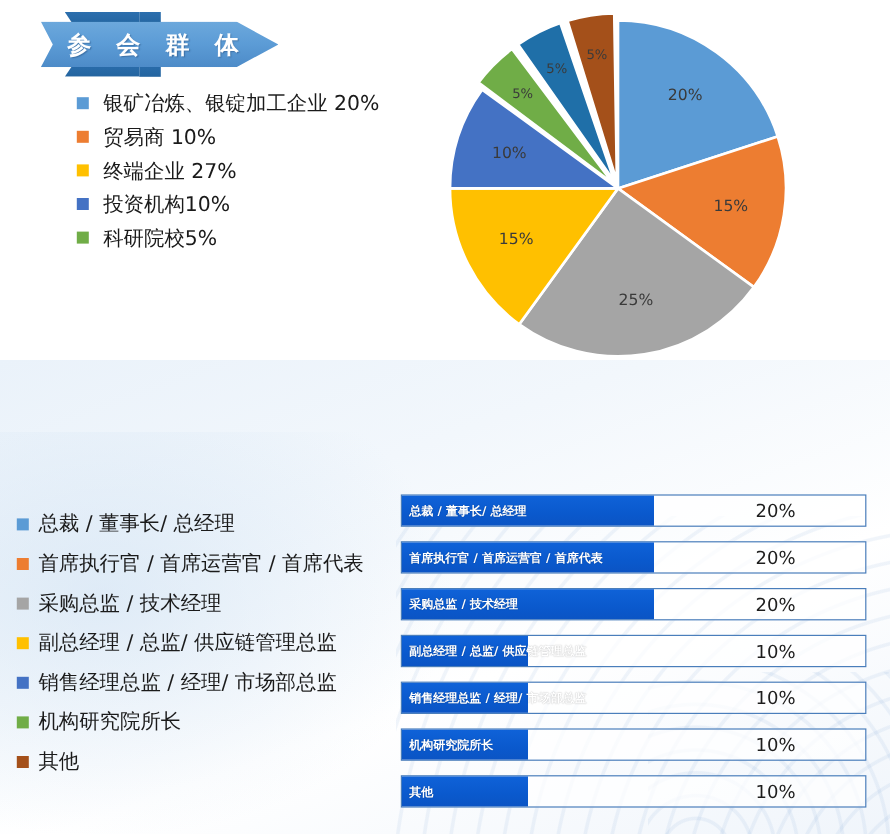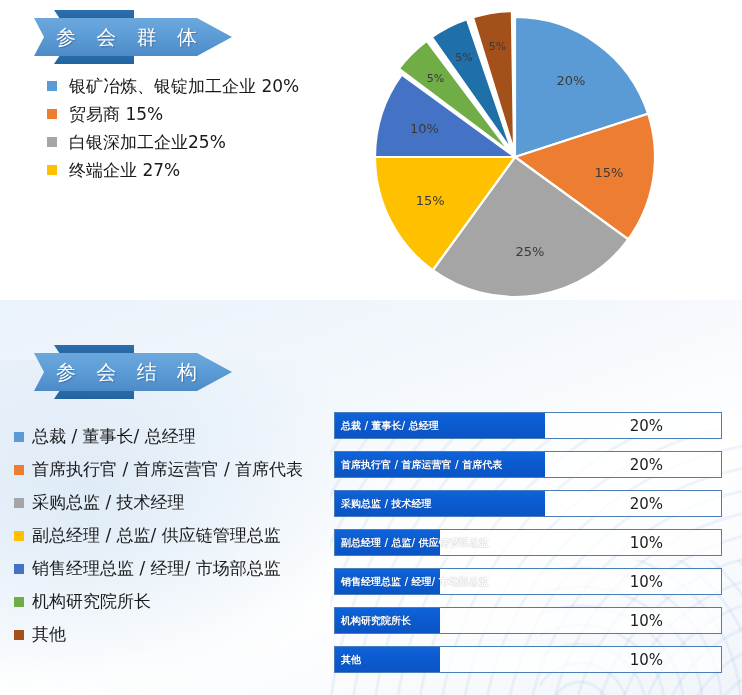--- a/index.html
+++ b/index.html
@@ -113,34 +113,34 @@
     box-shadow: 0 1px 2px rgba(0,0,0,0.18);
   }
   .banner .btitle {
     position: absolute;
     left: 22px; top: 12px;
     width: 150px;
     height: 30px;
     line-height: 30px;
     color: #ffffff;
     font-size: 20px;
-    font-weight: normal;
+    font-weight: bold;
     letter-spacing: 7px;
     font-family: "DejaVu Sans", "Liberation Sans", sans-serif;
     text-shadow: 1px 1px 1px rgba(30,70,120,0.45);
     white-space: nowrap;
   }
 
   #banner-groups { left: 34px; top: 10px; }
   #banner-structure { left: 34px; top: 345px; }
 
   
   #legend-top {
     position: absolute;
-    left: 47px; top: 72px;
+    left: 64px; top: 72px;
     width: 300px;
   }
   .legend-row {
     display: flex;
     align-items: center;
     height: 28px;
   }
   .legend-swatch {
     width: 10px;
     height: 10px;
@@ -261,51 +261,47 @@
     <div class="btitle">参 会 群 体</div>
   </div>
 
   <div id="legend-top">
       <div class="legend-row">
         <span class="legend-swatch" style="background: rgb(91, 155, 213);"></span>
         <span class="legend-label">银矿冶炼、银锭加工企业  20%</span>
       </div>
       <div class="legend-row">
         <span class="legend-swatch" style="background: rgb(237, 125, 49);"></span>
-        <span class="legend-label">贸易商  15%</span>
-      </div>
-      <div class="legend-row">
-        <span class="legend-swatch" style="background: rgb(165, 165, 165);"></span>
-        <span class="legend-label">白银深加工企业25%</span>
+        <span class="legend-label">贸易商  10%</span>
       </div>
       <div class="legend-row">
         <span class="legend-swatch" style="background: rgb(255, 192, 0);"></span>
         <span class="legend-label">终端企业 27%</span>
+      </div>
+      <div class="legend-row">
+        <span class="legend-swatch" style="background: rgb(68, 114, 196);"></span>
+        <span class="legend-label">投资机构10%</span>
+      </div>
+      <div class="legend-row">
+        <span class="legend-swatch" style="background: rgb(112, 173, 71);"></span>
+        <span class="legend-label">科研院校5%</span>
       </div>
     </div>
 
   <div id="pie-chart"><svg width="330" height="320" viewBox="0 0 330 320">
         <path d="M 160 157 L 160 17 A 140 140 0 0 1 293.1479122813215 113.73762078750737 Z" fill="#5B9BD5" stroke="#ffffff" stroke-width="2.2"></path>
         <path d="M 160 157 L 293.1479122813215 113.73762078750737 A 140 140 0 0 1 273.26237921249265 239.28993532094626 Z" fill="#ED7D31" stroke="#ffffff" stroke-width="2.2"></path>
         <path d="M 160 157 L 273.26237921249265 239.2899353209462 A 140 140 0 0 1 77.71006467905377 270.26237921249265 Z" fill="#A5A5A5" stroke="#ffffff" stroke-width="2.2"></path>
         <path d="M 160 157 L 77.71006467905377 270.26237921249265 A 140 140 0 0 1 20 157.00000000000003 Z" fill="#FFC000" stroke="#ffffff" stroke-width="2.2"></path>
         <path d="M 160 157 L 20 157.00000000000003 A 140 140 0 0 1 46.73762078750734 74.71006467905377 Z" fill="#4472C4" stroke="#ffffff" stroke-width="2.2"></path>
         <path d="M 155.7573593128807 152.7573593128807 L 43.801507124688015 68.69852776725696 A 140 140 0 0 1 71.69852776725703 40.80150712468796 Z" fill="#70AD47" stroke="#ffffff" stroke-width="2.2"></path>
         <path d="M 157.27605700156272 151.65396085486978 L 76.7753217155036 37.1130004153666 A 140 140 0 0 1 111.9276184538218 19.202010619013436 Z" fill="#1F6FA8" stroke="#ffffff" stroke-width="2.2"></path>
         <path d="M 159.06139320975862 151.07386995642918 L 117.89574767723603 17.26284788466299 A 140 140 0 0 1 156.8623687861037 11.091141408996691 Z" fill="#A4501A" stroke="#ffffff" stroke-width="2.2"></path>
       </svg><div class="pie-pct-label" style="left: 215.957px; top: 79.9816px;">20%</div><div class="pie-pct-label" style="left: 254.028px; top: 171.893px;">15%</div><div class="pie-pct-label" style="left: 174.893px; top: 251.028px;">25%</div><div class="pie-pct-label" style="left: 75.1762px; top: 200.22px;">15%</div><div class="pie-pct-label" style="left: 69.4594px; top: 127.582px;">10%</div><div class="pie-pct-label" style="left: 80.5212px; top: 77.5212px; font-size: 11px;">5%</div><div class="pie-pct-label" style="left: 108.971px; top: 56.8509px; font-size: 11px;">5%</div><div class="pie-pct-label" style="left: 142.417px; top: 45.9838px; font-size: 11px;">5%</div></div>
 
-  <div class="banner" id="banner-structure">
-    <div class="back-top"></div>
-    <div class="back-top2"></div>
-    <div class="back-bottom"></div>
-    <div class="back-bottom2"></div>
-    <div class="arrow"></div>
-    <div class="btitle">参 会 结 构</div>
-  </div>
 
   <div id="struct-list">
       <div class="struct-row">
         <span class="struct-swatch" style="background: rgb(91, 155, 213);"></span>
         <span class="struct-label">总裁 / 董事长/ 总经理</span>
       </div>
       <div class="struct-row">
         <span class="struct-swatch" style="background: rgb(237, 125, 49);"></span>
         <span class="struct-label">首席执行官 / 首席运营官 / 首席代表</span>
       </div>

